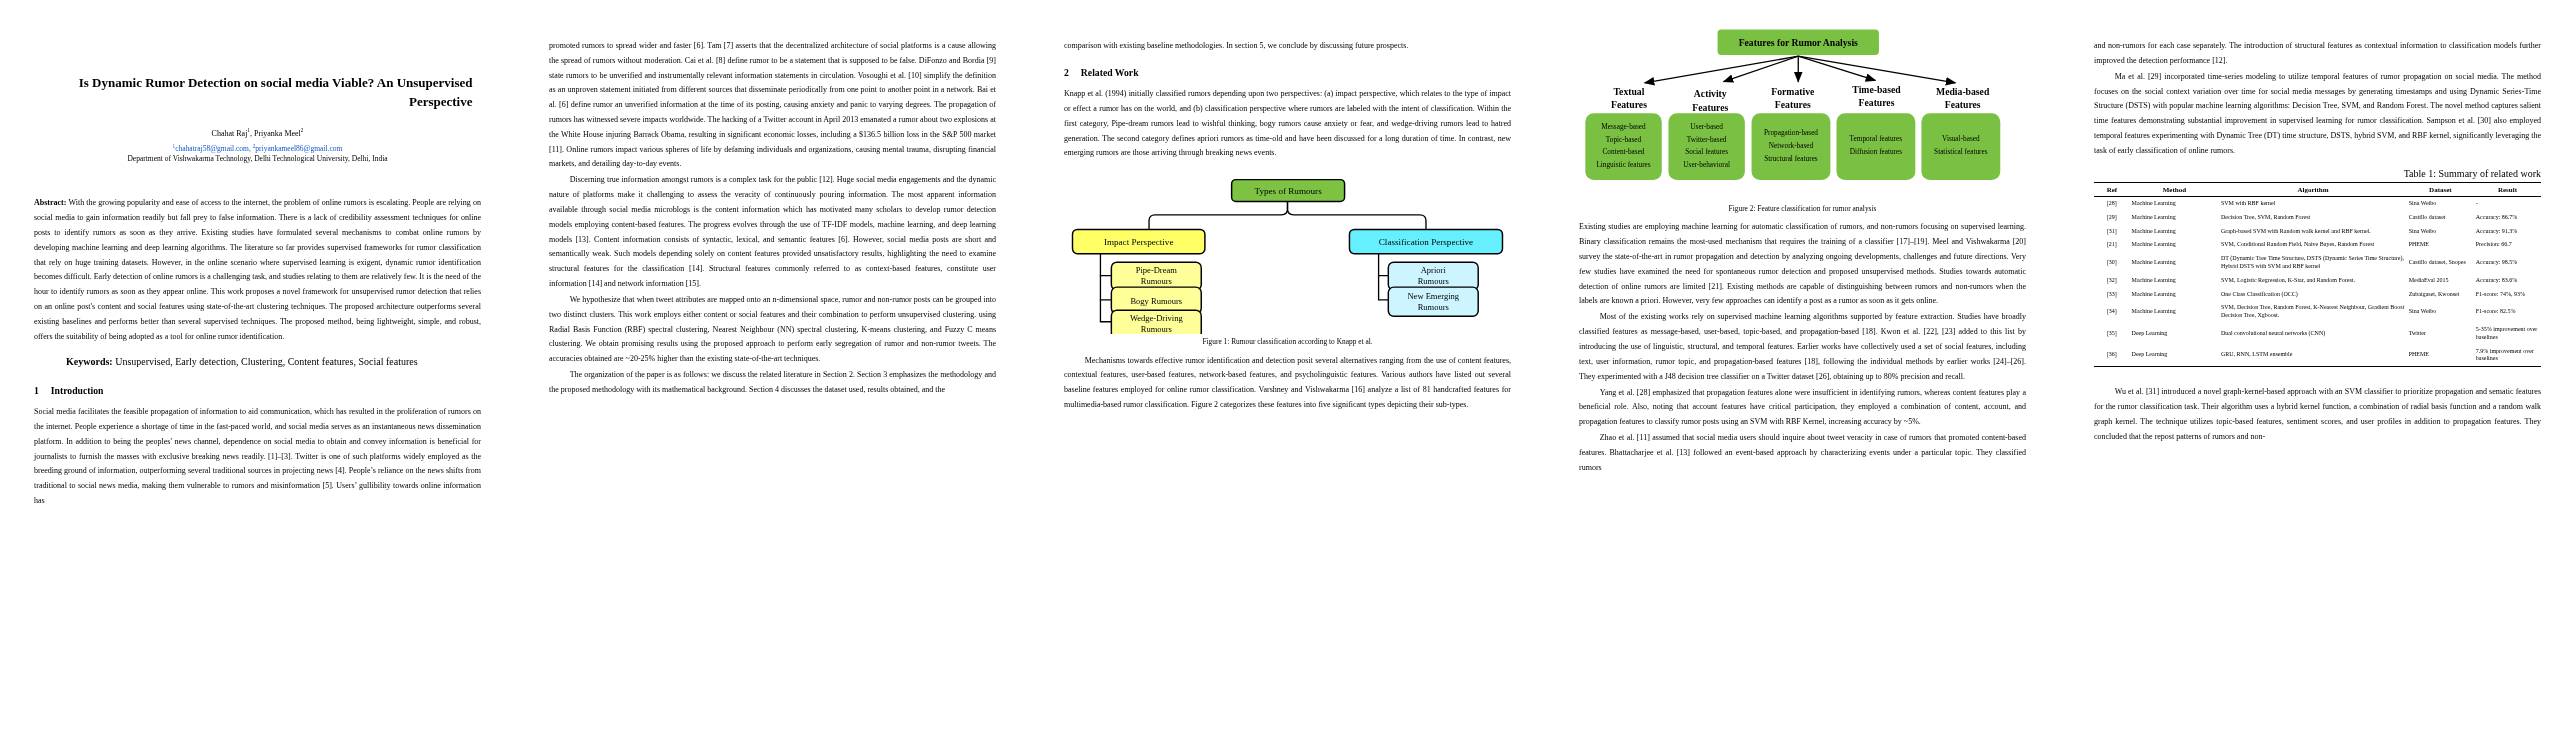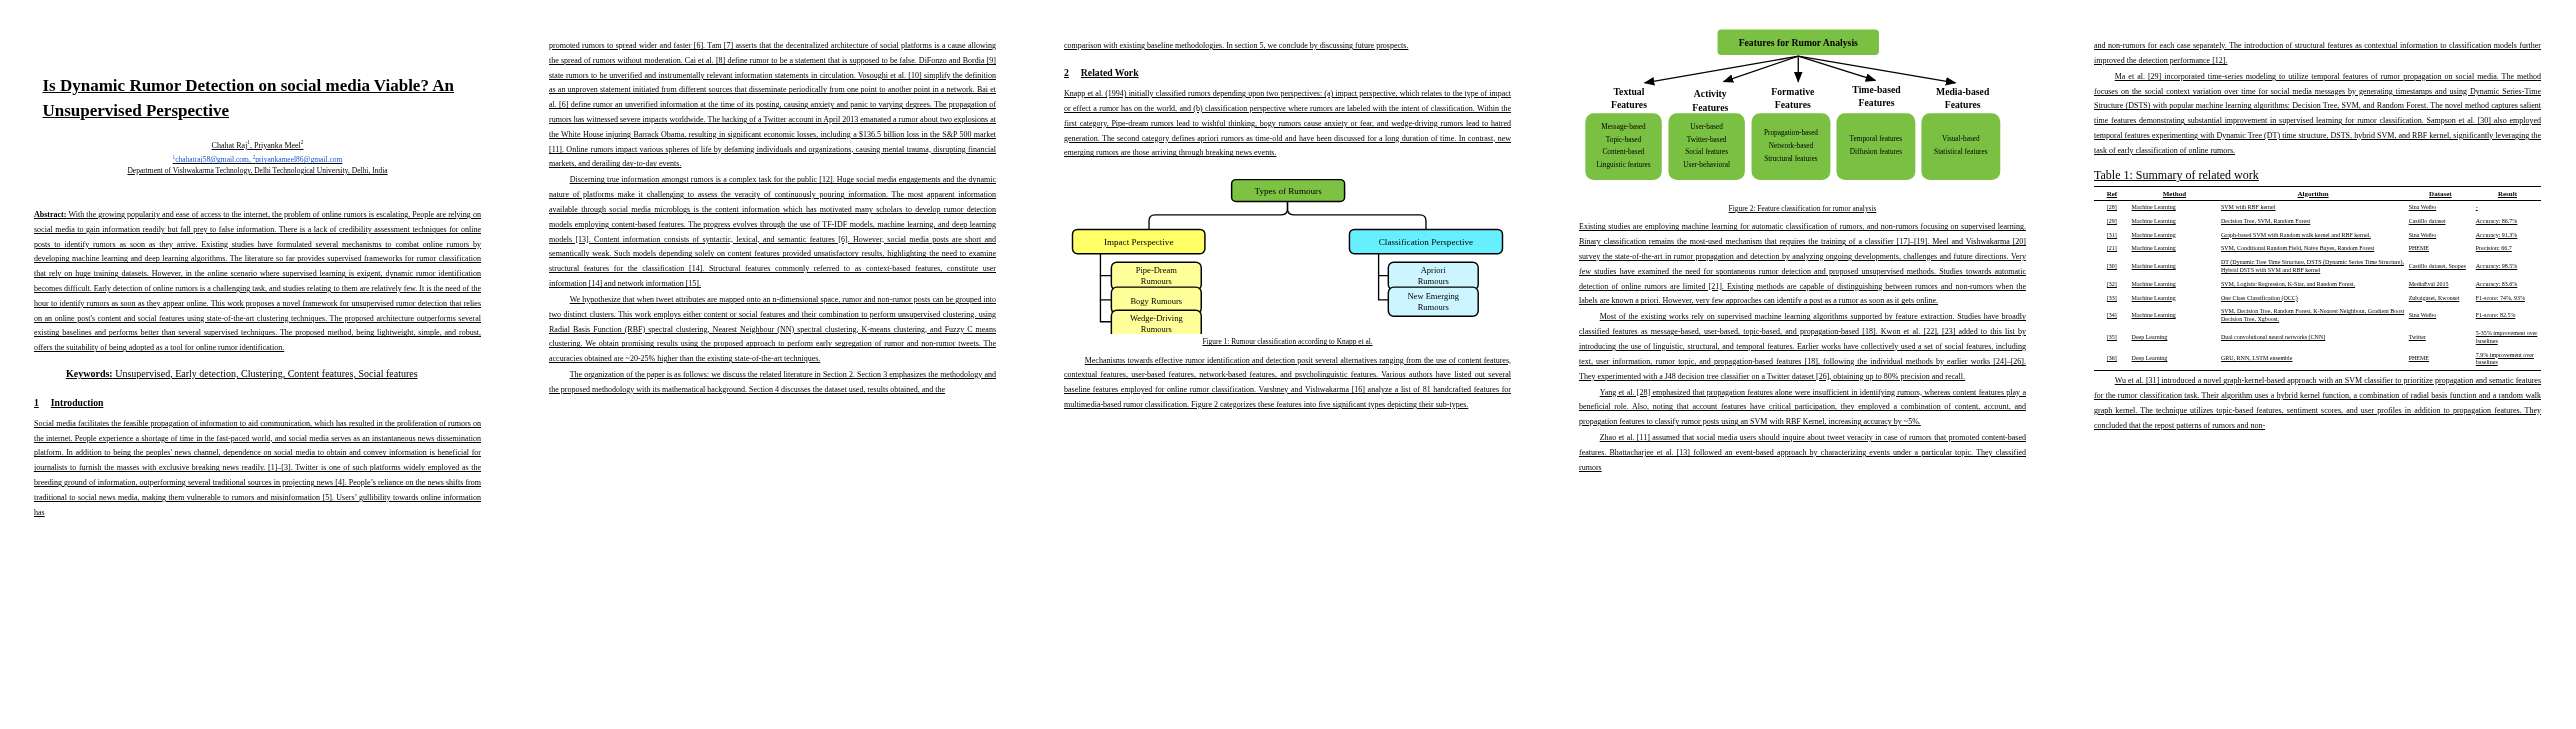--- a/index.html
+++ b/index.html
@@ -10,26 +10,25 @@
     background:#ffffff;
     font-family:"Liberation Serif", serif;
     color:#000;
     overflow:hidden;
   }
   .sheet { display:flex; width:2576px; height:729px; align-items:flex-start; }
   .col {
     width:515px; height:610px;
     padding:16px 34px 6px 34px;
     position:relative;
-    text-decoration:underline;
   }
   p, .para { margin:0 0 1.2px 0; text-align:justify; line-height:1.85; font-size:8px; }
   .indent { text-indent:20.7px; }
   .title {
-    text-align:left; font-weight:bold; font-size:17px;
+    text-align:right; font-weight:bold; font-size:13px;
     line-height:1.45; margin:58px 8.5px 0 8.5px;
   }
   .authors { text-align:center; font-size:8px; margin-top:16px; line-height:1.5; }
   .emails { text-align:center; font-size:7.5px; color:#1155cc; margin-top:1.8px; }
   .affil { text-align:center; font-size:7.5px; margin-top:1.8px; }
   .abstract { margin-top:33px; }
   .abstract .lead { font-weight:bold; }
   .keywords { margin-top:9px; font-size:10px; line-height:1.85;margin-left:32px; }
   .keywords b { font-weight:bold; }
   h2.sec {
@@ -41,35 +40,35 @@
   
   .fig1 { margin:9.7px 0 2.4px 0; position:relative; height:164px; }
   .fig1 svg { display:block; }
   .figcap { text-align:center; font-size:7.4px; margin:1.2px 0 7.3px 0; }
 
   
   .fig2 { margin:4.9px 0 1.2px 0; }
   .fig2 svg { display:block; margin:0 auto; }
 
   
-  .tabcap { text-align:left; font-size:12px; margin:9.7px 0 3px 0; }
+  .tabcap { text-align:right; font-size:10px; margin:9.7px 0 3px 0; }
   table.t1 { width:100%; border-collapse:collapse; font-size:6px; }
   table.t1 thead th {
     font-weight:bold; font-size:7px; text-align:center;
     border-top:1.3px solid #000; border-bottom:0.8px solid #000;
     padding:2.4px 1.2px;
   }
   table.t1 tbody td { padding:3px 1.8px; vertical-align:middle; line-height:1.3; }
   table.t1 tbody tr:last-child td { border-bottom:1.3px solid #000; }
   td.c-ref { text-align:center; width:8%; }
   td.c-method { width:20%; }
   td.c-algo { width:42%; }
   td.c-data { width:15%; }
   td.c-res { width:15%; }
-  .t1wrap { margin-bottom:3px; }
+  .t1wrap { margin-bottom:18px; }
 </style>
 </head>
 <body>
 
 <div class="sheet">
 
   <section class="col">
     <div class="title">Is Dynamic Rumor Detection on social media Viable? An Unsupervised Perspective</div>
 
     <div class="authors">

